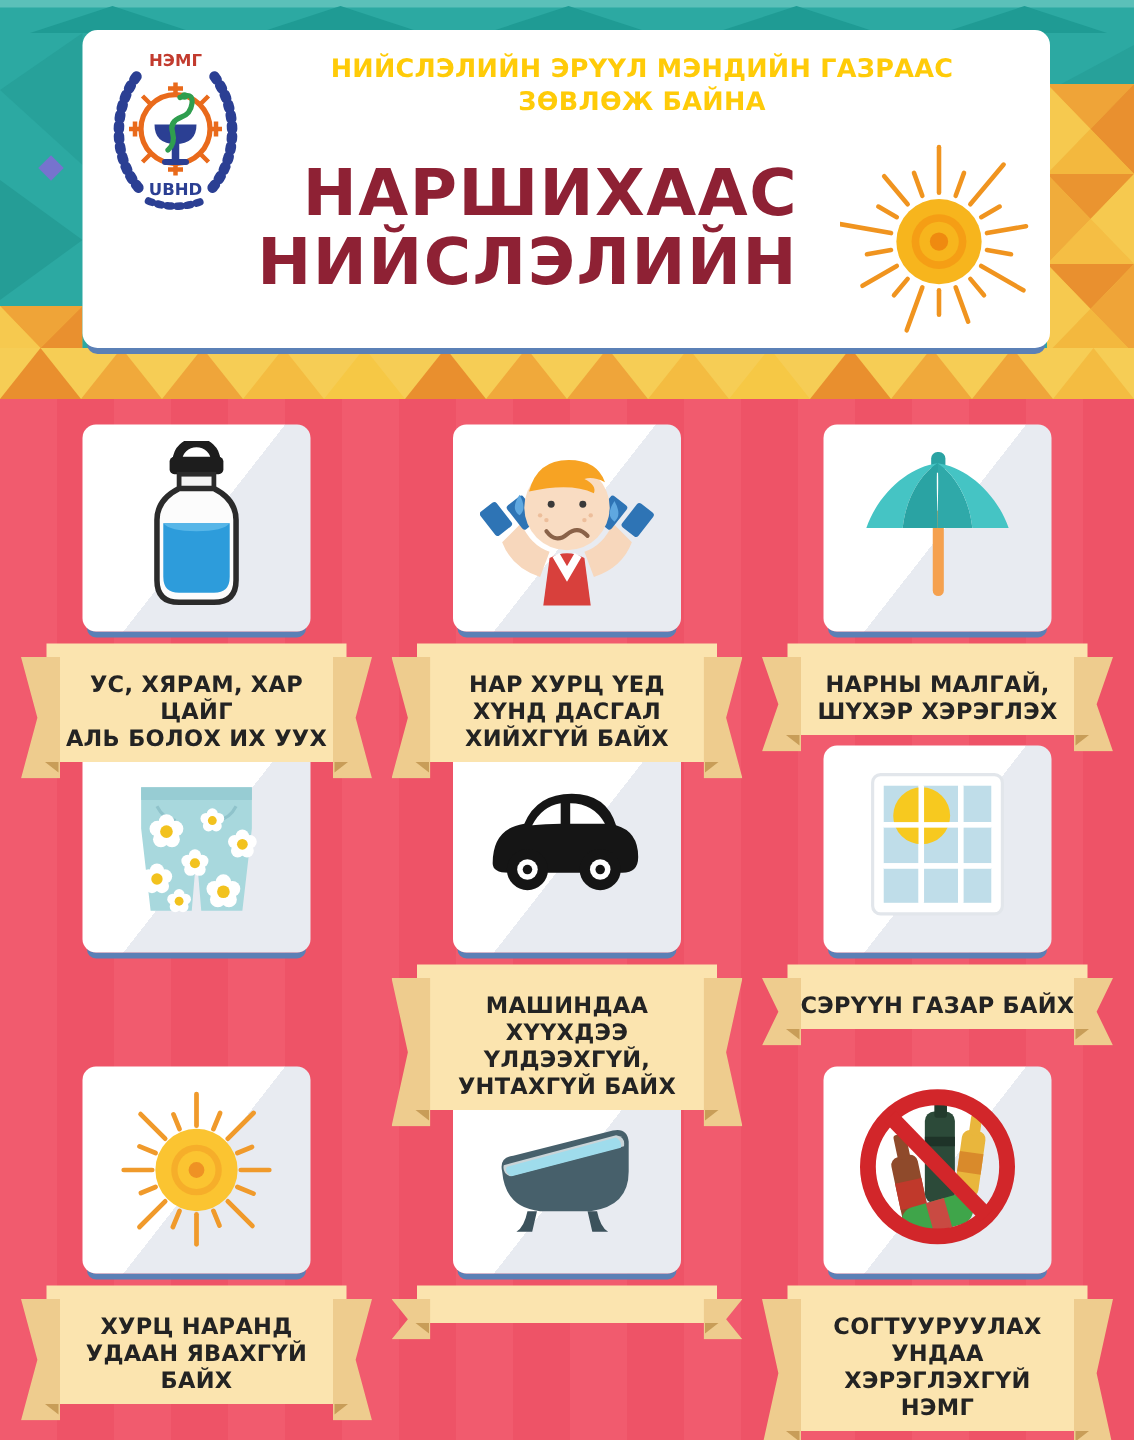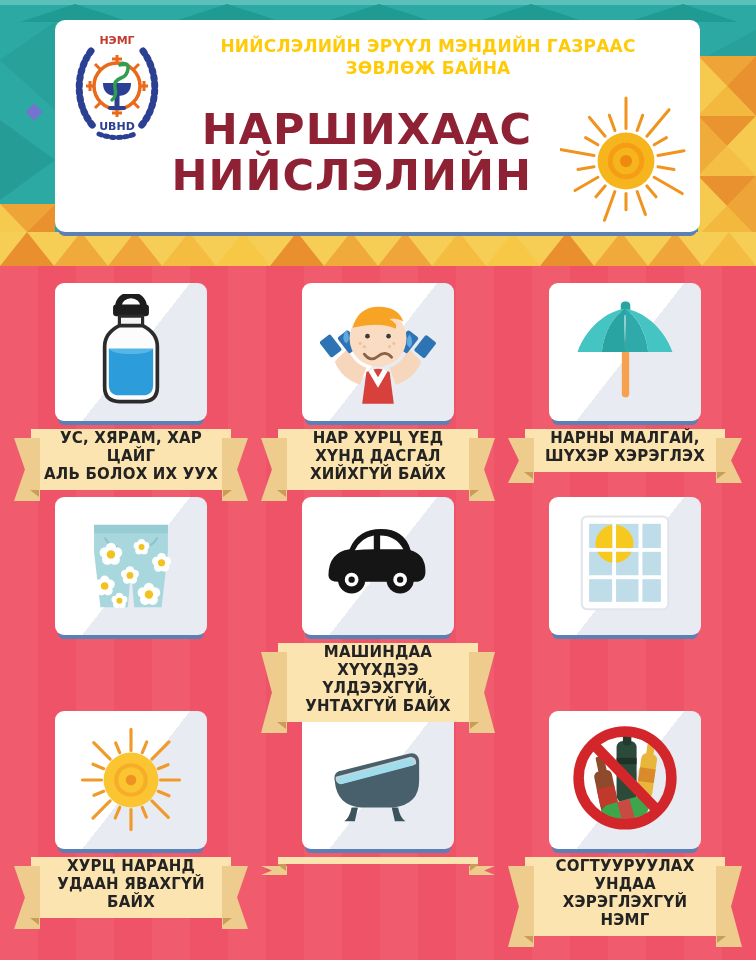--- a/index.html
+++ b/index.html
@@ -30,21 +30,21 @@
   .grid{position:absolute;left:55px;top:283px;width:646px;display:grid;
     grid-template-columns:repeat(3,152px);justify-content:space-between;grid-auto-rows:214px}
   .cell{position:relative;width:152px;height:214px}
   .card{width:152px;height:138px;border-radius:9px;
     background:linear-gradient(128deg,#ffffff 52%,#E8EBF1 52%);
     box-shadow:0 7px 0 -3px #5B80B6;display:flex;align-items:center;justify-content:center}
   .icon-slot{width:118px;height:118px;display:flex;align-items:center;justify-content:center}
   .icon-slot svg{width:116px;height:116px;display:block}
   
   .banner{position:absolute;left:50%;top:146px;transform:translateX(-50%);
-    width:200px;background:#FBE4AF;padding:0 6px 7px;text-align:center;z-index:2;box-sizing:border-box}
+    width:200px;background:#FBE4AF;padding:18px 6px 7px;text-align:center;z-index:2;box-sizing:border-box}
   .tail{position:absolute;top:9px;bottom:-11px;width:26px;background:#EECC8E;z-index:-1}
   .tail-l{left:-17px;clip-path:polygon(0 0,100% 0,100% 100%,0 100%,42% 50%)}
   .tail-r{right:-17px;clip-path:polygon(0 0,100% 0,58% 50%,100% 100%,0 100%)}
   .banner::before{content:"";position:absolute;left:-1px;bottom:-7px;width:0;height:0;
     border-top:7px solid #C89D58;border-left:9px solid transparent}
   .banner::after{content:"";position:absolute;right:-1px;bottom:-7px;width:0;height:0;
     border-top:7px solid #C89D58;border-right:9px solid transparent}
   .banner-text{display:block;font-weight:bold;font-size:15px;line-height:1.2;
     color:#232323;white-space:pre-line;letter-spacing:.2px}
 </style>
@@ -334,20 +334,25 @@
     <circle cx="45" cy="34" r="18" fill="#F7C91F"></circle>
     <g fill="#ffffff">
       <rect x="43" y="15" width="3.5" height="74"></rect>
               <rect x="68" y="15" width="3.5" height="74"></rect>
       <rect x="21" y="38" width="68" height="3.5"></rect>
               <rect x="21" y="64" width="68" height="3.5"></rect>
     </g>
   </svg>
         </div>
     </div>
+    <div class="banner">
+      <span class="tail tail-l"></span>
+      <span class="tail tail-r"></span>
+      <span class="banner-text">СЭРҮҮН ГАЗАР БАЙХ</span>
+    </div>
   </div>
 
   <div class="cell">
     <div class="card">
       <div class="icon-slot">
           <svg viewBox="0 0 110 110">
     <g stroke="#F09A2B" stroke-width="3" stroke-linecap="round">
       <line x1="55" y1="7" x2="55" y2="27" transform="rotate(0 55 55)"></line>
       <line x1="55" y1="16" x2="55" y2="27" transform="rotate(22.5 55 55)"></line>
       <line x1="55" y1="4" x2="55" y2="27" transform="rotate(45 55 55)"></line>

